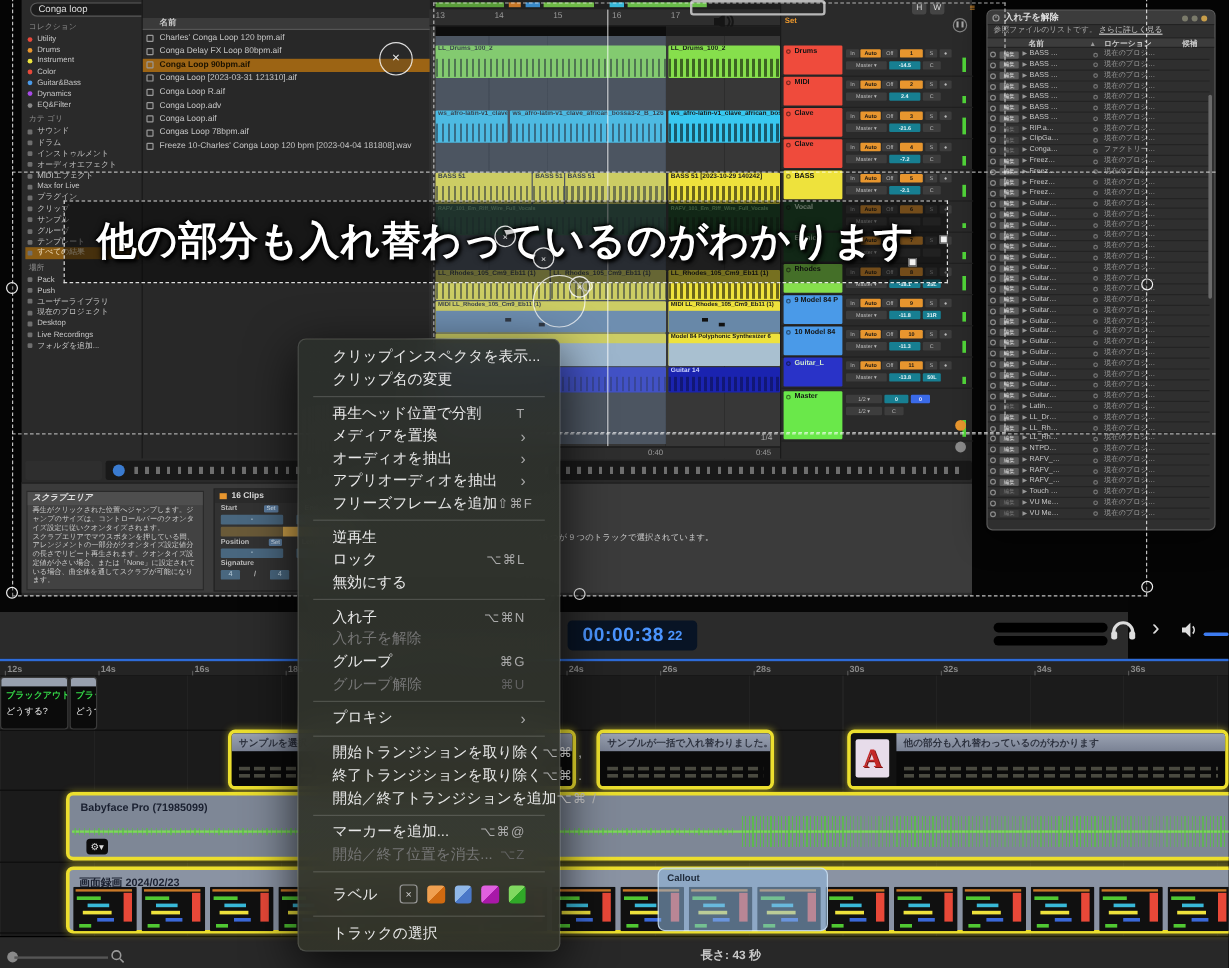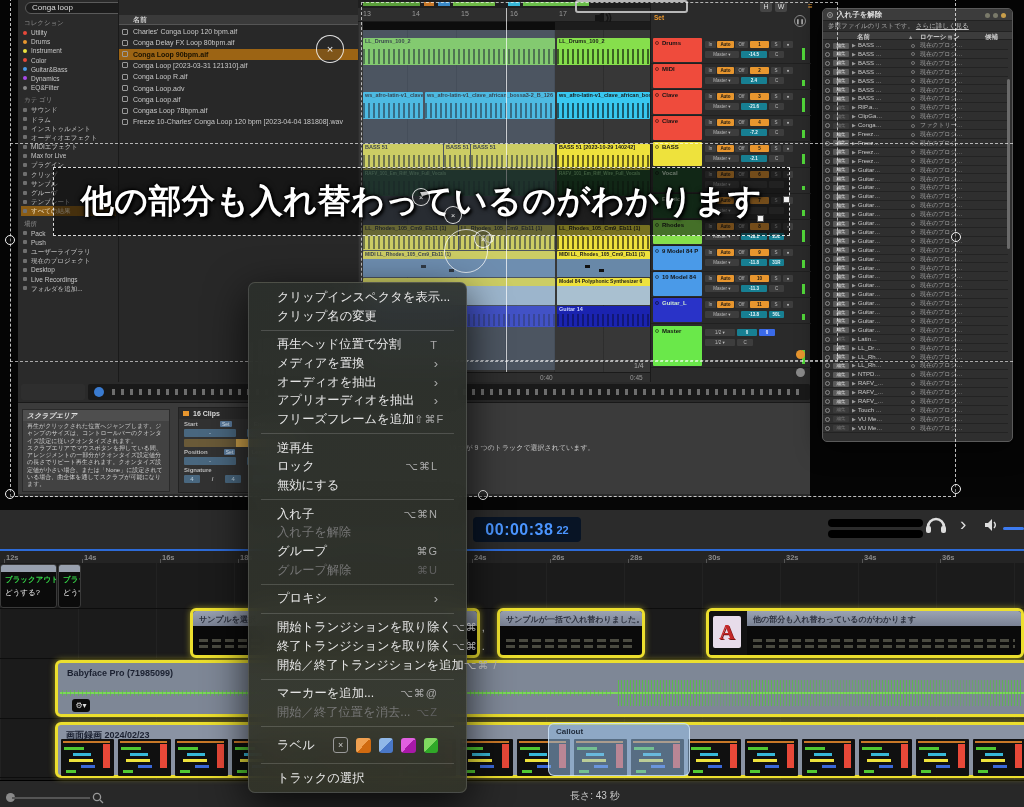--- a/index.html
+++ b/index.html
@@ -118,21 +118,21 @@
   .h-circle { position:absolute; width:10px; height:10px; border:1.5px solid #f0f0f0; border-radius:50%;
     background:rgba(20,20,20,0.35); z-index:24; }
   .h-square { position:absolute; width:7px; height:7px; background:#f2f2f2; border:1px solid #555; z-index:24; }
   .mk-ring { position:absolute; border:1.5px solid rgba(255,255,255,0.85); border-radius:50%; z-index:23;
     color:rgba(255,255,255,0.9); display:flex; align-items:center; justify-content:center; background:rgba(40,40,40,0.25); }
   #big-ring { left:444px; top:229px; width:44px; height:44px; border:1.5px solid rgba(255,255,255,0.75);
     border-radius:50%; z-index:23; }
   #small-ring { left:485px; top:234px; width:9px; height:9px; border:1.5px solid rgba(255,255,255,0.8); border-radius:50%; z-index:23; }
 
   
-  #transport { left:0; top:497px; width:1024px; height:52px;
+  #transport { left:0; top:497px; width:940px; height:52px;
     background:linear-gradient(#060606 0 13px, #2b2b2b 13px); }
   #timecode { position:absolute; left:473px; top:20px; width:108px; height:25px; background:#081425;
     border-radius:4px; display:flex; align-items:center; justify-content:center; gap:3px; }
   #tc-main { font-size:16px; font-weight:bold; color:#4b95ff; letter-spacing:0.5px; }
   #tc-frames { font-size:11px; font-weight:bold; color:#4b95ff; }
   .meterbar { position:absolute; left:828px; width:95px; height:8px; background:#000; border-radius:4px; }
   #tr-chevron { position:absolute; left:960px; top:16px; font-size:19px; color:#ddd; }
   #tr-vol-line { position:absolute; left:1003px; top:30px; width:21px; height:3px; background:#3d7bf0; border-radius:2px; }
 
   
@@ -202,21 +202,21 @@
   .m-sep { height:1px; background:rgba(255,255,255,0.16); margin:4.5px 12px; }
   .m-labels { height:27px; justify-content:flex-start; gap:8px; }
   .sw-x { width:16px; height:16px; border:1px solid #9a9a9a; border-radius:3px; color:#ccc; font-size:9px;
     display:flex; align-items:center; justify-content:center; margin-left:10px; }
   .sw { width:15px; height:15px; border-radius:3px; }
 
   
   #statusbar { left:0; top:780px; width:1024px; height:27px; background:#282828; border-top:1px solid #000; }
   #zoom-dot { position:absolute; left:6px; top:12px; width:9px; height:9px; background:#8a8a8a; border-radius:50%; }
   #zoom-line { position:absolute; left:12px; top:16px; width:78px; height:2px; background:#555; }
-  #length-text { position:absolute; left:570px; top:8px; font-size:10px; font-weight:normal; color:#c8c8c8;text-align:center; }
+  #length-text { position:absolute; left:584px; top:8px; font-size:10px; font-weight:bold; color:#c8c8c8;text-align:center; }
 </style>
 </head>
 <body>
 
 <div id="stage">
 
   <div class="abs" id="ableton">
 
     <div class="abs" id="abl-search">Conga loop</div>
 

